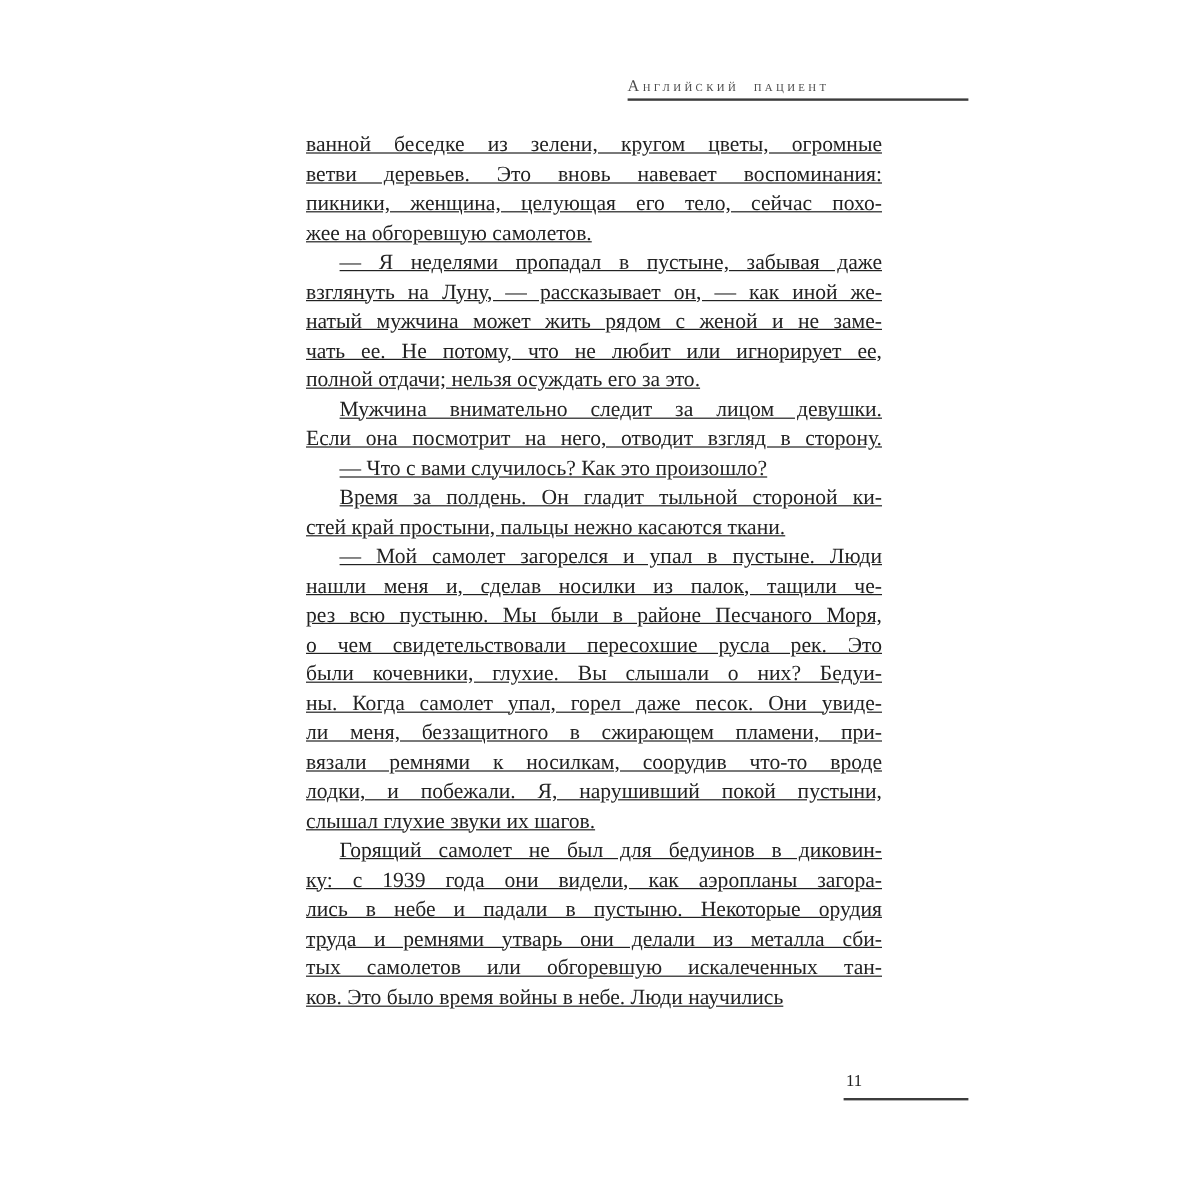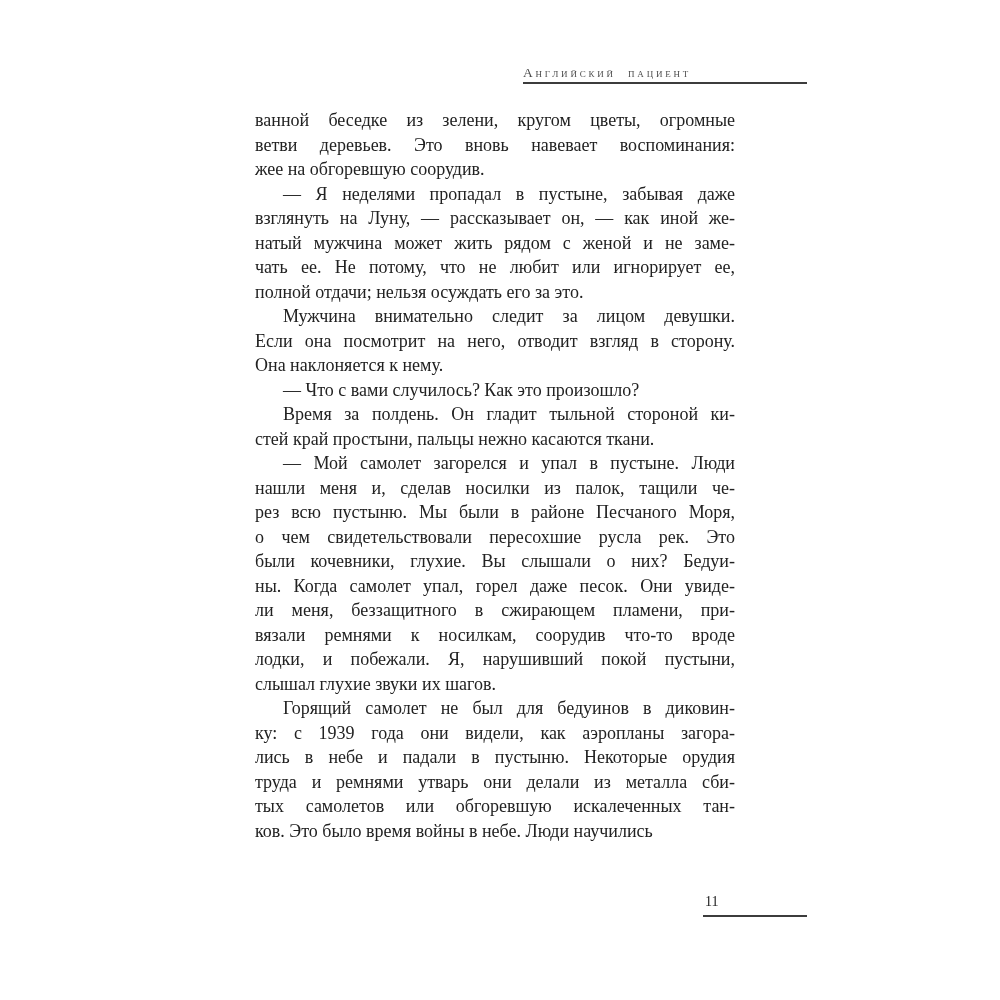--- a/index.html
+++ b/index.html
@@ -33,21 +33,21 @@
   }
   
   .text-block {
     position: absolute;
     left: 255px; top: 108px;
     width: 480px;
     color: var(--text, #222222);
     font-size: 18px;
     line-height: 24.5px;
   }
-  .para { margin: 0; }
+  .para { margin: 0; text-decoration: underline; }
   .line {
     text-align: justify;
     text-align-last: justify;
     -moz-text-align-last: justify;
     white-space: normal;
   }
   .line.last { text-align-last: left; -moz-text-align-last: left; }
   .line.indented { text-indent: 28px; }
   
   .folio {
@@ -71,33 +71,33 @@
 <div class="page">
 
   <div class="running-head">
     <span class="rh-title">Английский пациент</span>
   </div>
 
   <div class="text-block">
       <div class="para">
         <div class="line">ванной беседке из зелени, кругом цветы, огромные</div>
         <div class="line">ветви деревьев. Это вновь навевает воспоминания:</div>
-        <div class="line last">жее на обгоревшую соорудив.</div>
+        <div class="line">пикники, женщина, целующая его тело, сейчас похо-</div>
+        <div class="line last">жее на обгоревшую самолетов.</div>
       </div>
       <div class="para">
         <div class="line indented">— Я неделями пропадал в пустыне, забывая даже</div>
         <div class="line">взглянуть на Луну, — рассказывает он, — как иной же-</div>
         <div class="line">натый мужчина может жить рядом с женой и не заме-</div>
         <div class="line">чать ее. Не потому, что не любит или игнорирует ее,</div>
         <div class="line last">полной отдачи; нельзя осуждать его за это.</div>
       </div>
       <div class="para">
         <div class="line indented">Мужчина внимательно следит за лицом девушки.</div>
         <div class="line">Если она посмотрит на него, отводит взгляд в сторону.</div>
-        <div class="line last">Она наклоняется к нему.</div>
       </div>
       <div class="para">
         <div class="line indented last">— Что с вами случилось? Как это произошло?</div>
       </div>
       <div class="para">
         <div class="line indented">Время за полдень. Он гладит тыльной стороной ки-</div>
         <div class="line last">стей край простыни, пальцы нежно касаются ткани.</div>
       </div>
       <div class="para">
         <div class="line indented">— Мой самолет загорелся и упал в пустыне. Люди</div>

